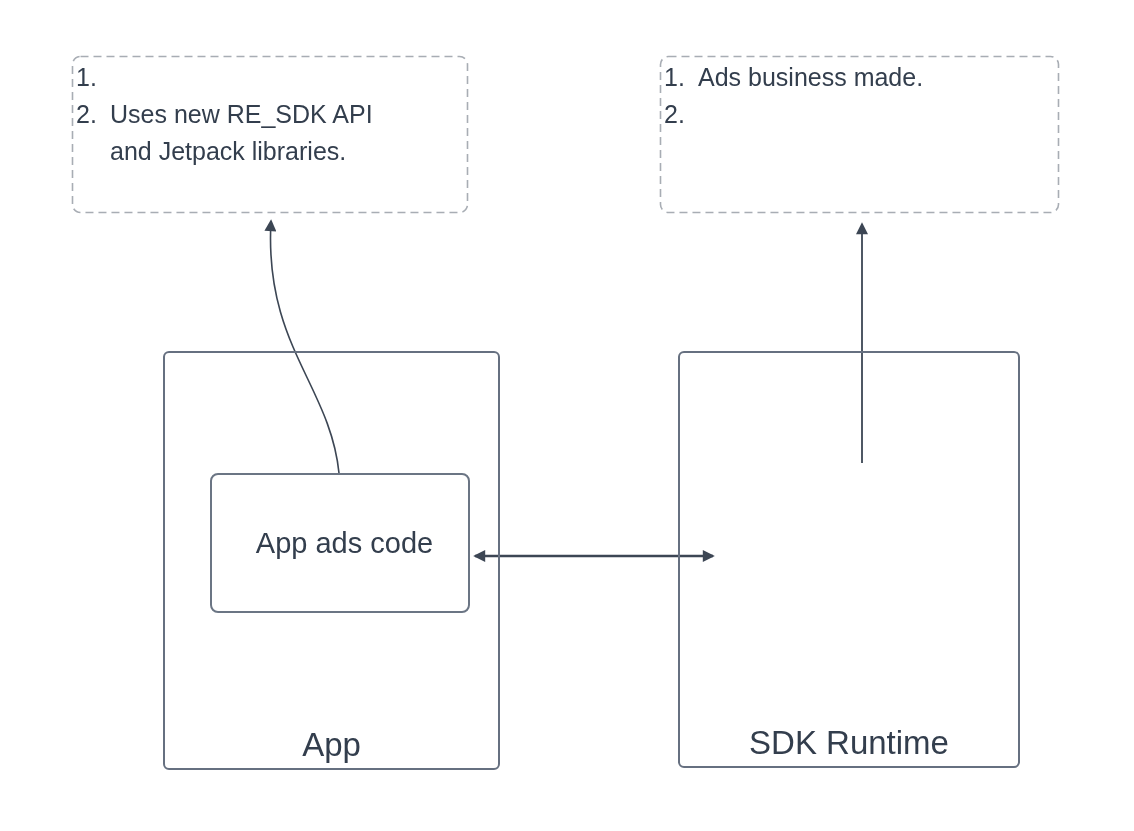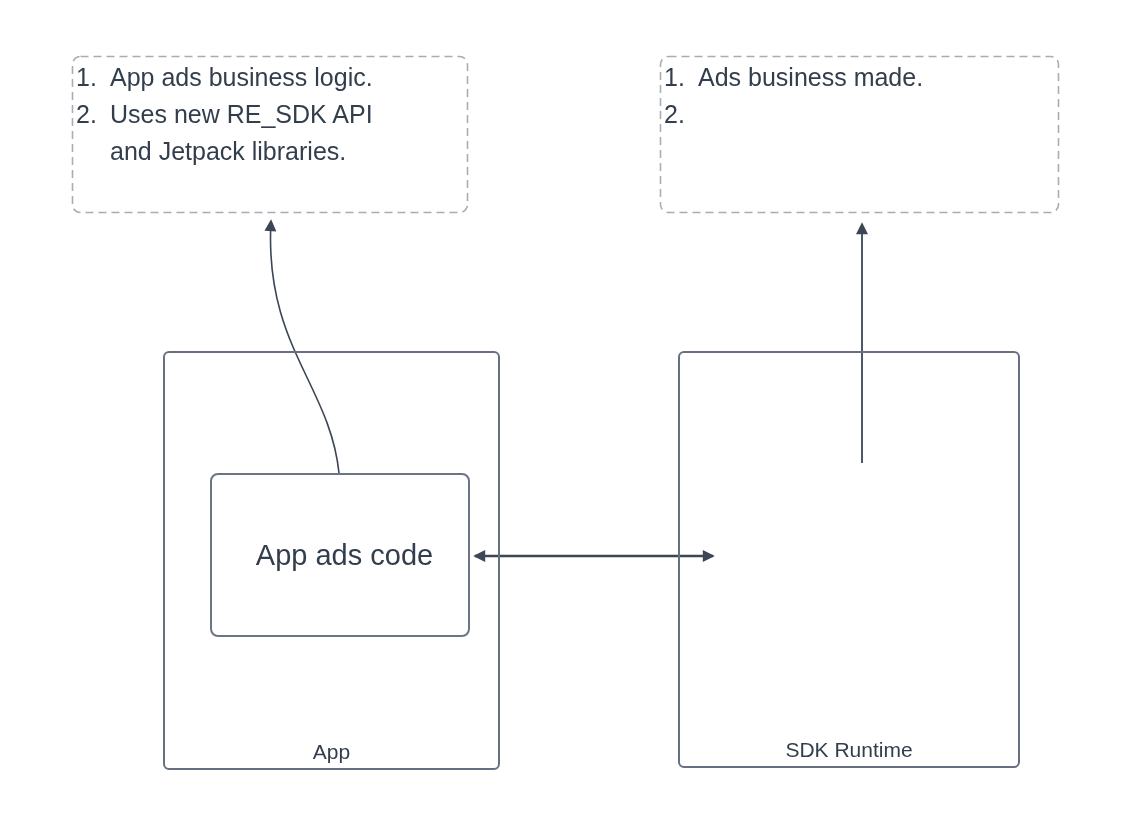--- a/index.html
+++ b/index.html
@@ -45,37 +45,37 @@
     box-sizing: border-box;
     background: transparent;
   }
   .app-box  { left: 163px; top: 351px; width: 337px; height: 419px; }
   .sdk-box  { left: 678px; top: 351px; width: 342px; height: 417px; }
   .container-label {
     position: absolute;
     left: 0; right: 0;
     bottom: 4px;
     text-align: center;
-    font-size: 21px;
+    font-size: 33px;
     color: #333e4d;
   }
   .inner-box {
     position: absolute;
     z-index: 3;
     border-radius: 8px;
     box-sizing: border-box;
     display: flex;
     align-items: center;
     justify-content: center;
     font-size: 29px;
     color: #333e4d;
     background: #ffffff;
   }
   .app-ads-box {
-    left: 210px; top: 473px; width: 260px; height: 164px;
+    left: 210px; top: 473px; width: 260px; height: 140px;
     border: 2px solid #6b7584;
     padding-left: 9px;
   }
   .re-sdk-box {
     left: 719px; top: 463px; width: 259px; height: 194px;
     border: 2px solid #4fb85a;
     border-radius: 6px;
   }
 </style>
 </head>
@@ -96,21 +96,20 @@
     <path d="M339,473 C330,385 264,345 271,221" fill="none" stroke-width="1.6" marker-end="url(#ah)" stroke="#3c4654"></path>
 
     <path d="M862,463 L862,224" fill="none" stroke-width="1.8" marker-end="url(#ah)" stroke="#3c4654"></path>
 
     <path d="M475,556 L713,556" fill="none" stroke-width="2.5" marker-start="url(#ah)" marker-end="url(#ah)" stroke="#3c4654"></path>
   </svg>
 
   <div class="note-box note-box-left">
     <div class="note-item">
       <span class="note-num">1.</span>
-      <span class="note-text">App ads business logic.</span>
     </div>
     <div class="note-item">
       <span class="note-num">2.</span>
       <span class="note-text">Uses new RE_SDK API
 and Jetpack libraries.</span>
     </div>
   </div>
 
   <div class="note-box note-box-right">
     <div class="note-item">

